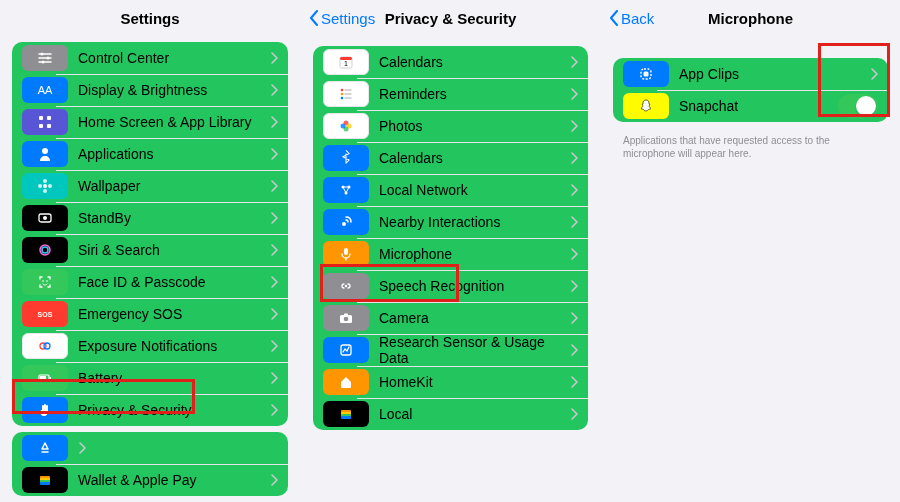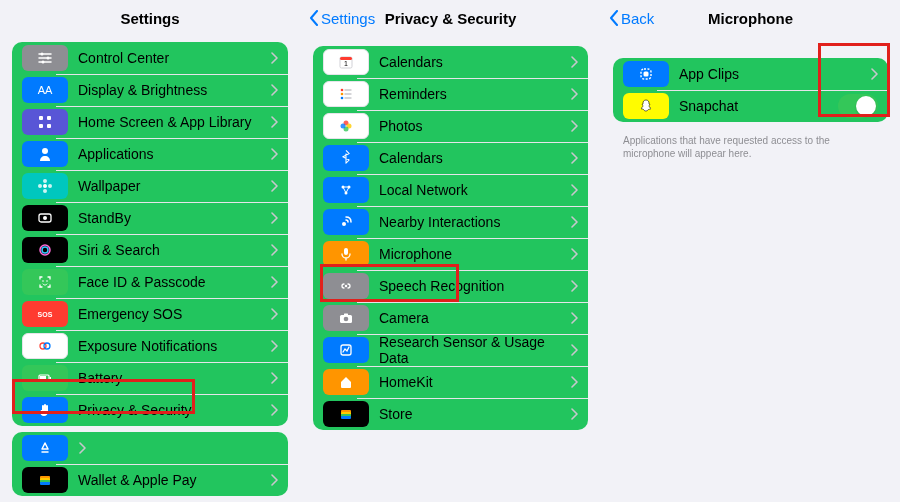--- a/index.html
+++ b/index.html
@@ -517,21 +517,21 @@
       </div>
       <div class="row">
         <div class="icon-box bg-black">
           <svg viewBox="0 0 16 16">
             <rect x="3" y="4" width="10" height="3" rx="1" fill="#ff9500"></rect>
             <rect x="3" y="6" width="10" height="3" rx="1" fill="#ffcc00"></rect>
             <rect x="3" y="8" width="10" height="3" rx="1" fill="#34c759"></rect>
             <rect x="3" y="10" width="10" height="3" rx="1" fill="#007aff"></rect>
           </svg>
         </div>
-        <span class="row-label">Store</span>
+        <span class="row-label">Local</span>
         <span class="chevron">
           <svg viewBox="0 0 8 12">
             <path d="M2 1l5 5-5 5" stroke="#c7c7cc" stroke-width="1.6" fill="none" stroke-linecap="round" stroke-linejoin="round"></path>
           </svg>
         </span>
       </div>
     </div>
   <div class="highlight-red" style="left:19px; top:264px; width:139px; height:38px;"></div>
 </div>
 

